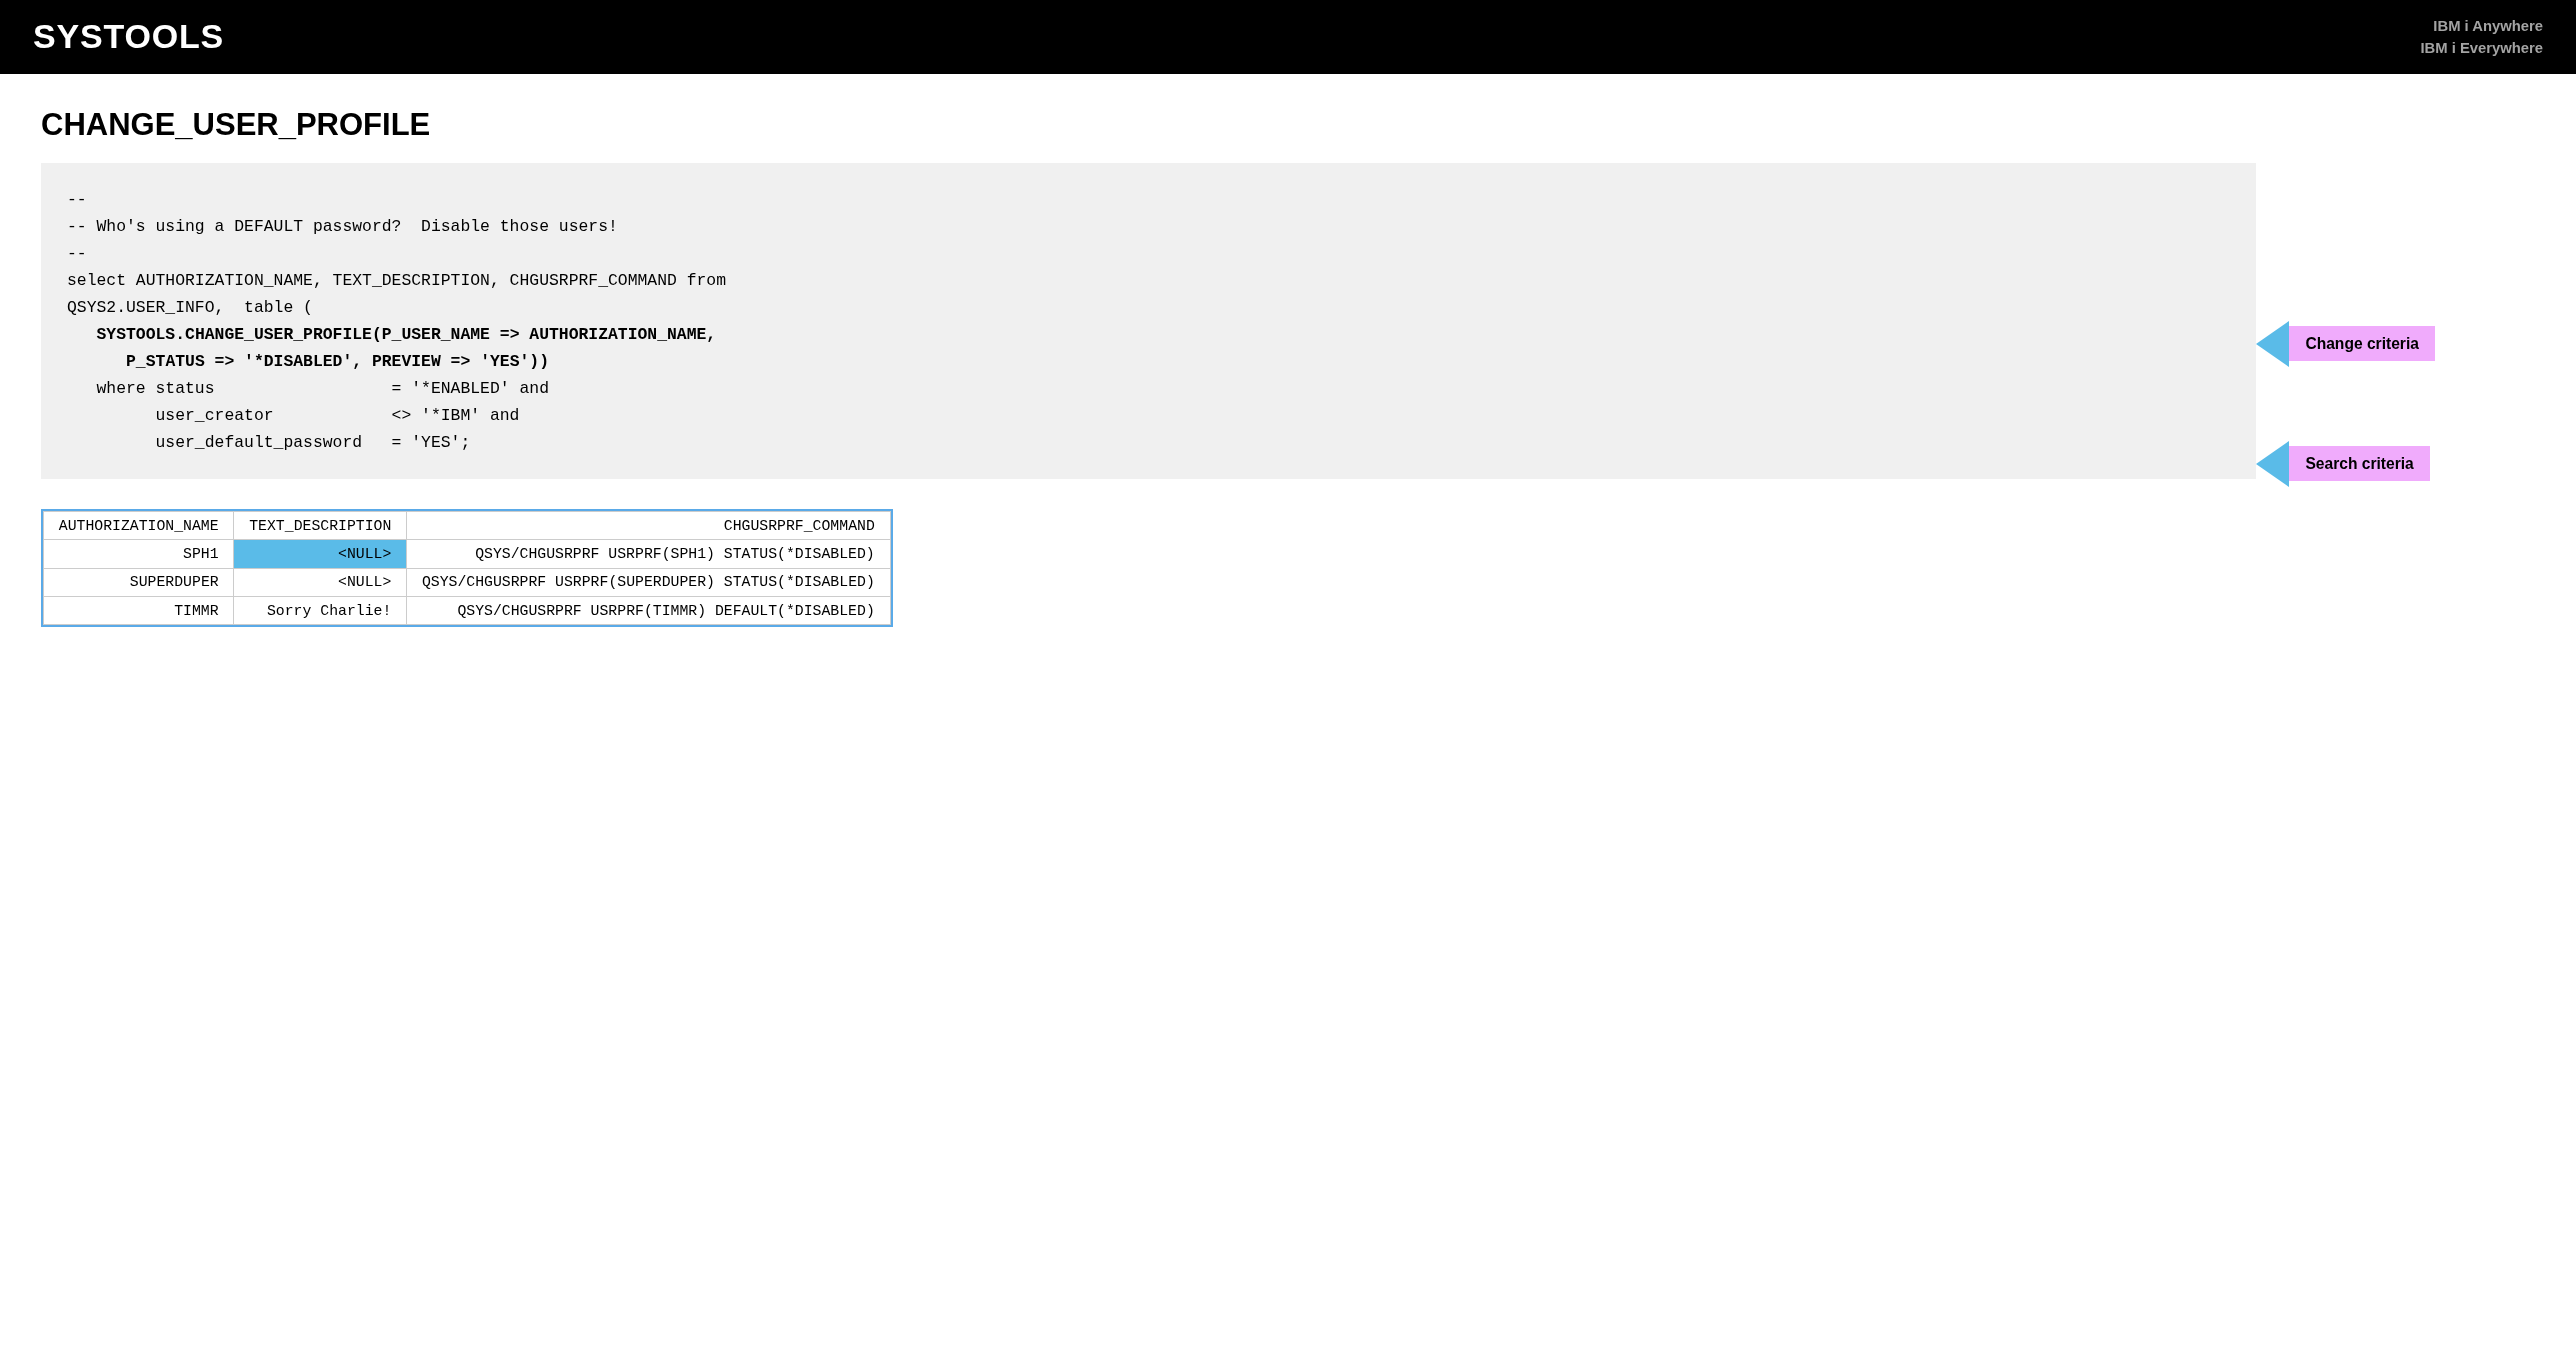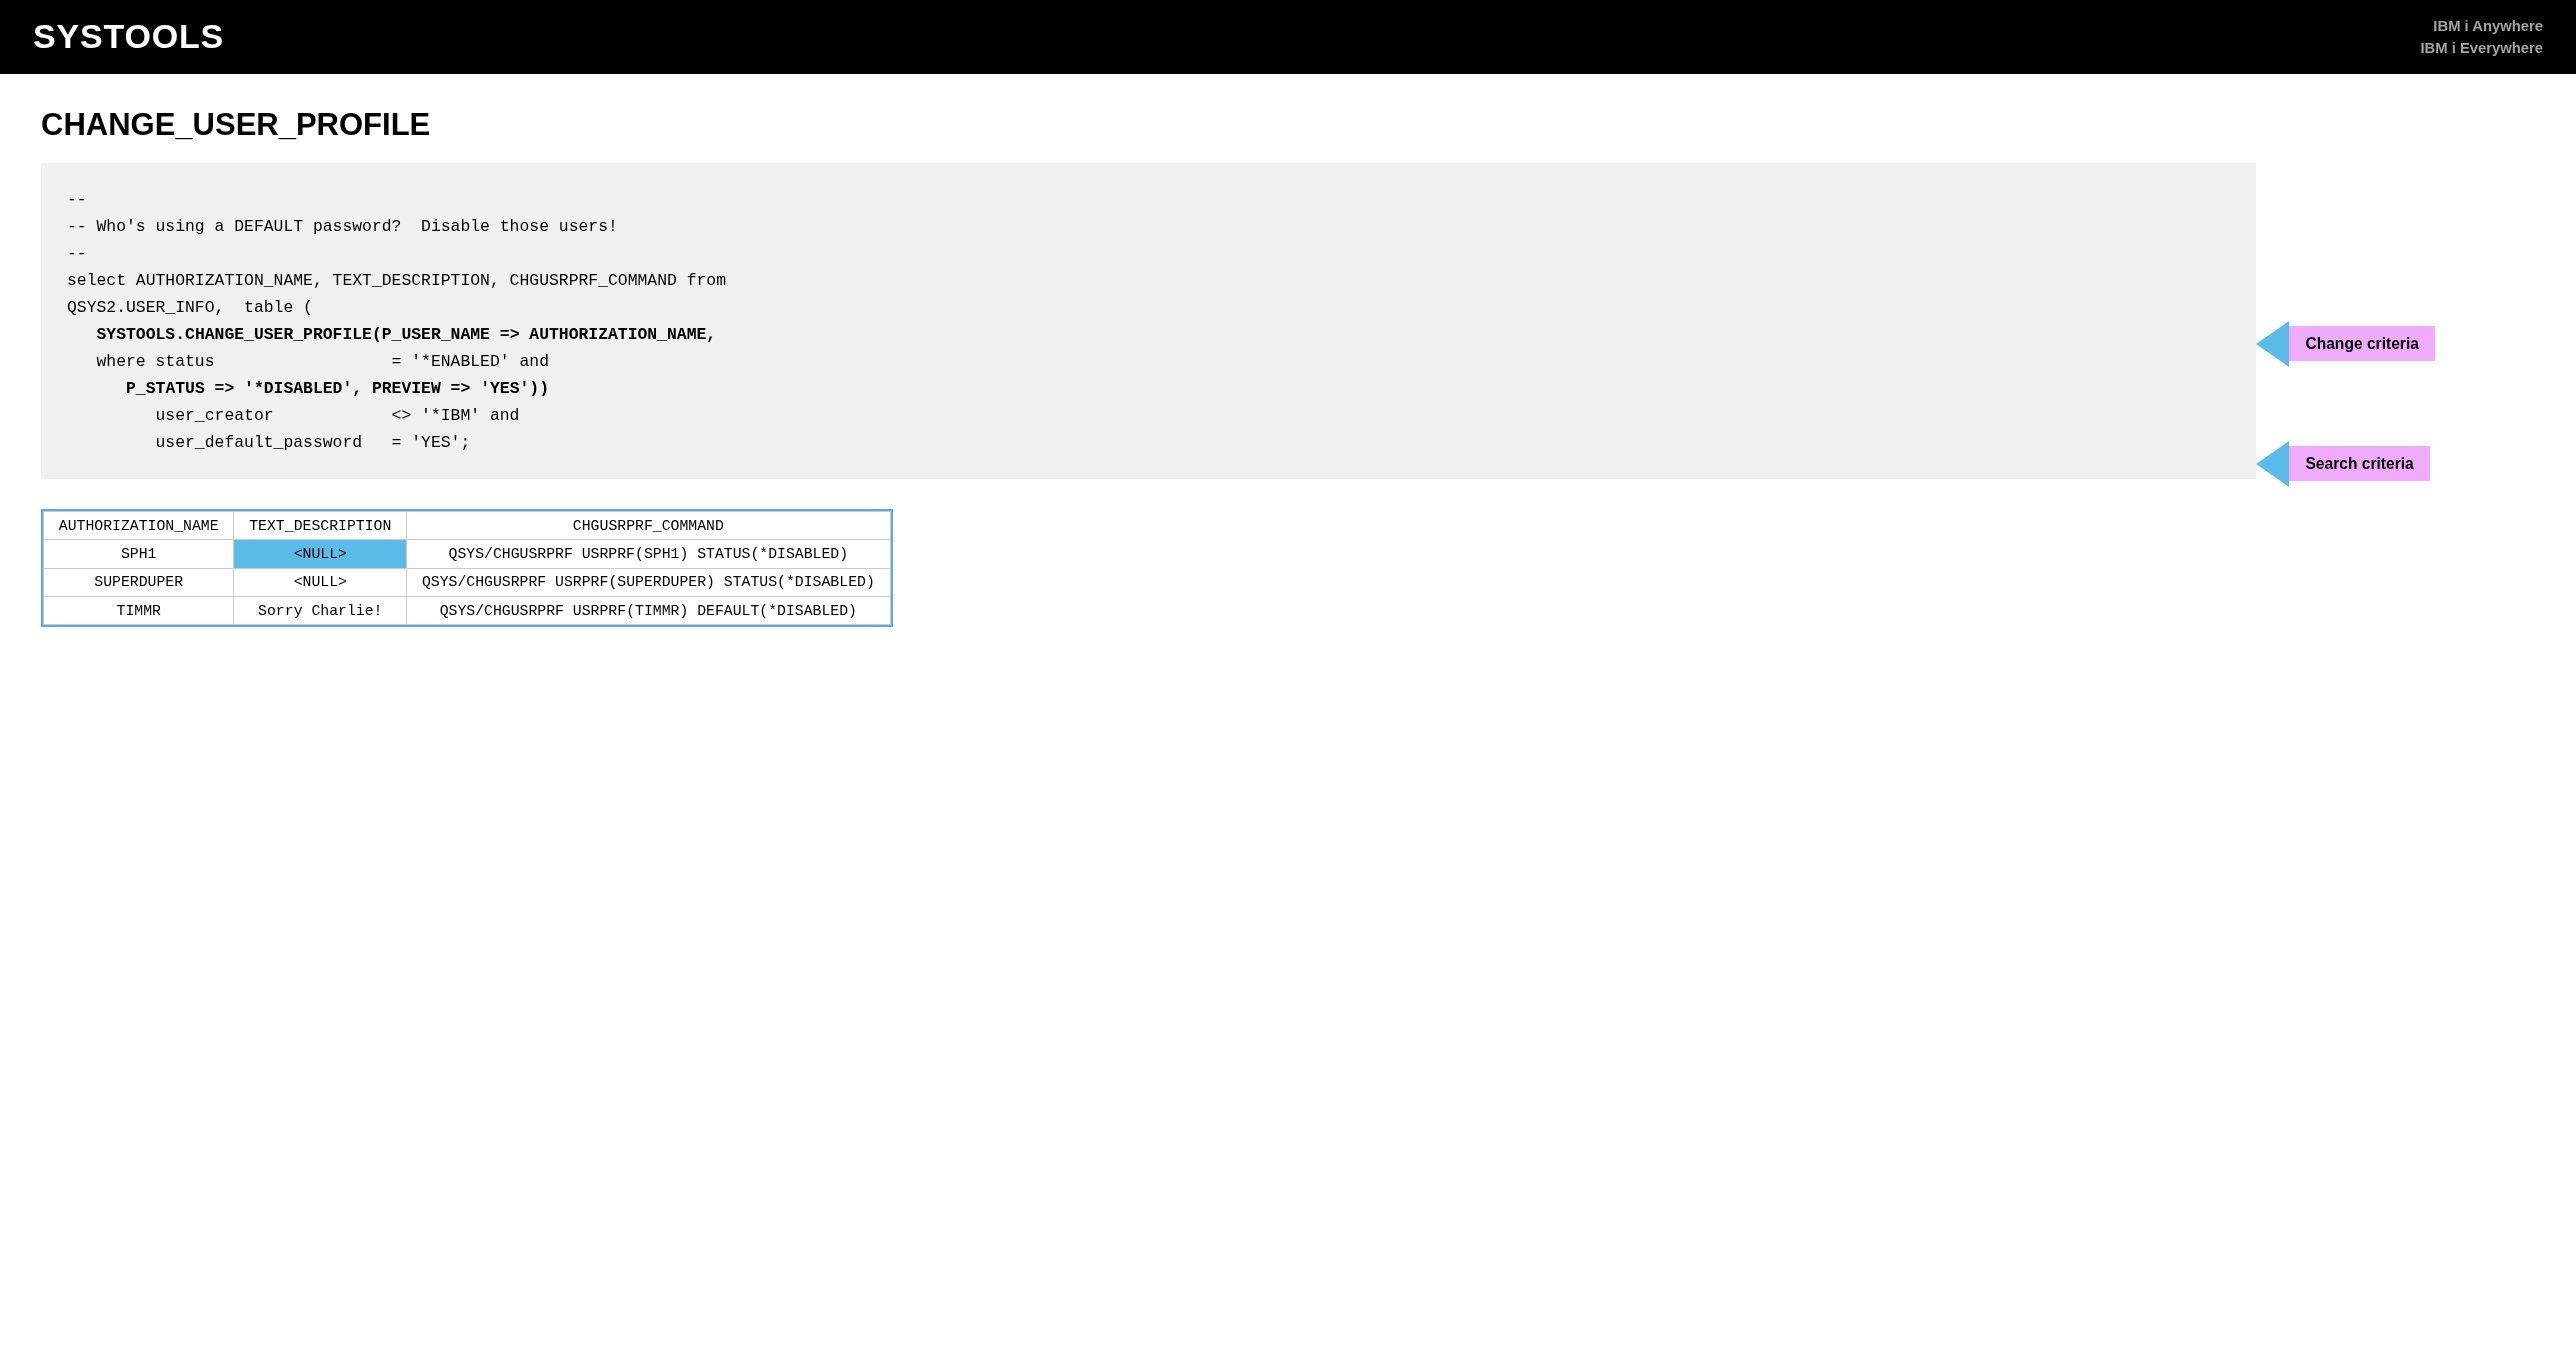--- a/index.html
+++ b/index.html
@@ -79,21 +79,21 @@
 
     .result-table {
       border-collapse: collapse;
       font-family: 'Courier New', Courier, monospace;
       font-size: 14.8px;
     }
 
     .result-table th, .result-table td {
       padding: 5.7px 14.8px;
       border: 0.8px solid #cccccc;
-      text-align: center;
+      text-align: right;
       white-space: nowrap;
     }
 
     .result-table thead tr {
       background: #ffffff;
     }
 
     .result-table th {
       font-weight: 400;
       background: #ffffff;
@@ -174,22 +174,22 @@
   <div class="outer-layout">
 
     <div class="code-area">
       <div class="code-block">
         <div class="code-line">--</div>
         <div class="code-line">-- Who's using a DEFAULT password?  Disable those users!</div>
         <div class="code-line">--</div>
         <div class="code-line">select AUTHORIZATION_NAME, TEXT_DESCRIPTION, CHGUSRPRF_COMMAND from</div>
         <div class="code-line">QSYS2.USER_INFO,  table (</div>
         <div class="code-line">   <span class="code-blue">SYSTOOLS.CHANGE_USER_PROFILE(P_USER_NAME =&gt; AUTHORIZATION_NAME,</span></div>
+        <div class="code-line">      <span class="code-blue">P_STATUS =&gt; '*DISABLED', PREVIEW =&gt; 'YES'))</span></div>
         <div class="code-line">   where status                  = '*ENABLED' and</div>
-        <div class="code-line">      <span class="code-blue">P_STATUS =&gt; '*DISABLED', PREVIEW =&gt; 'YES'))</span></div>
         <div class="code-line">         user_creator            &lt;&gt; '*IBM' and</div>
         <div class="code-line">         user_default_password   = 'YES';</div>
       </div>
 
       
       <div class="result-table-wrapper">
         <table class="result-table">
           <thead>
             <tr>
               <th>AUTHORIZATION_NAME</th>

